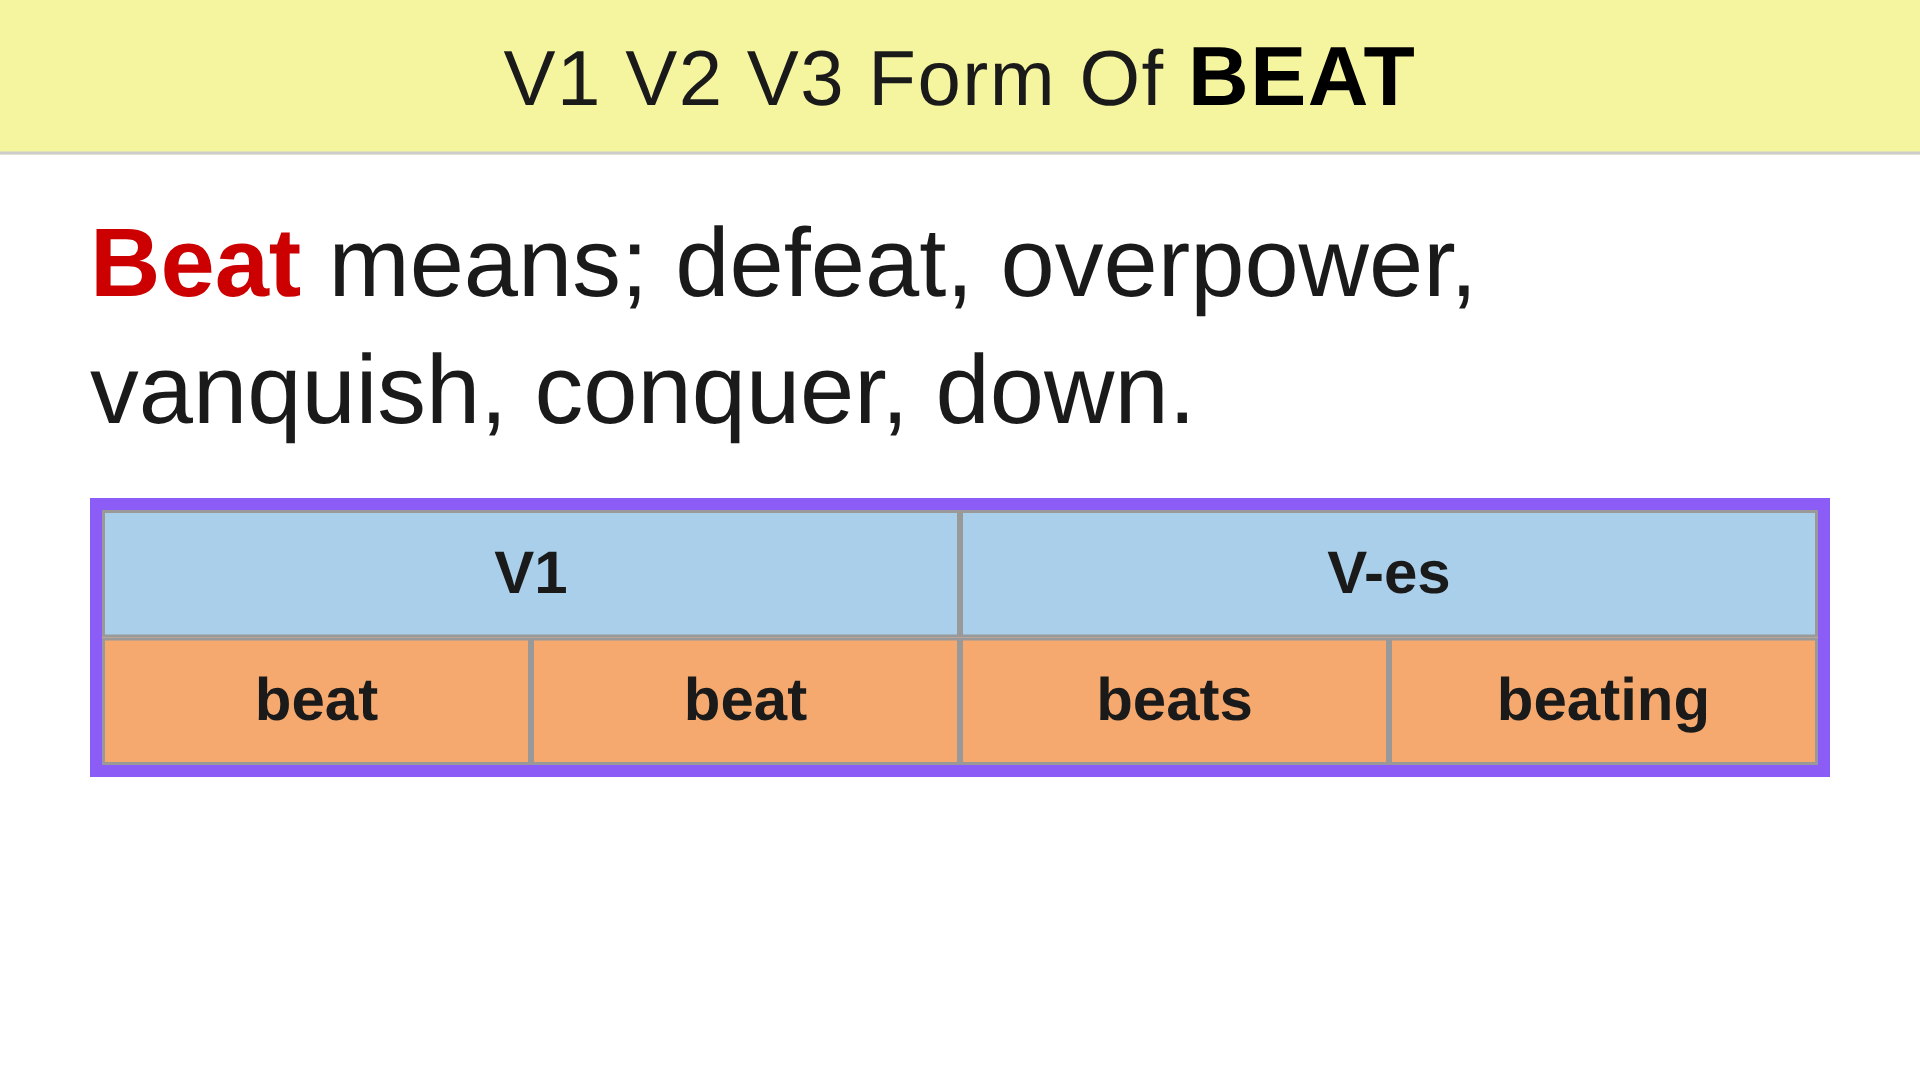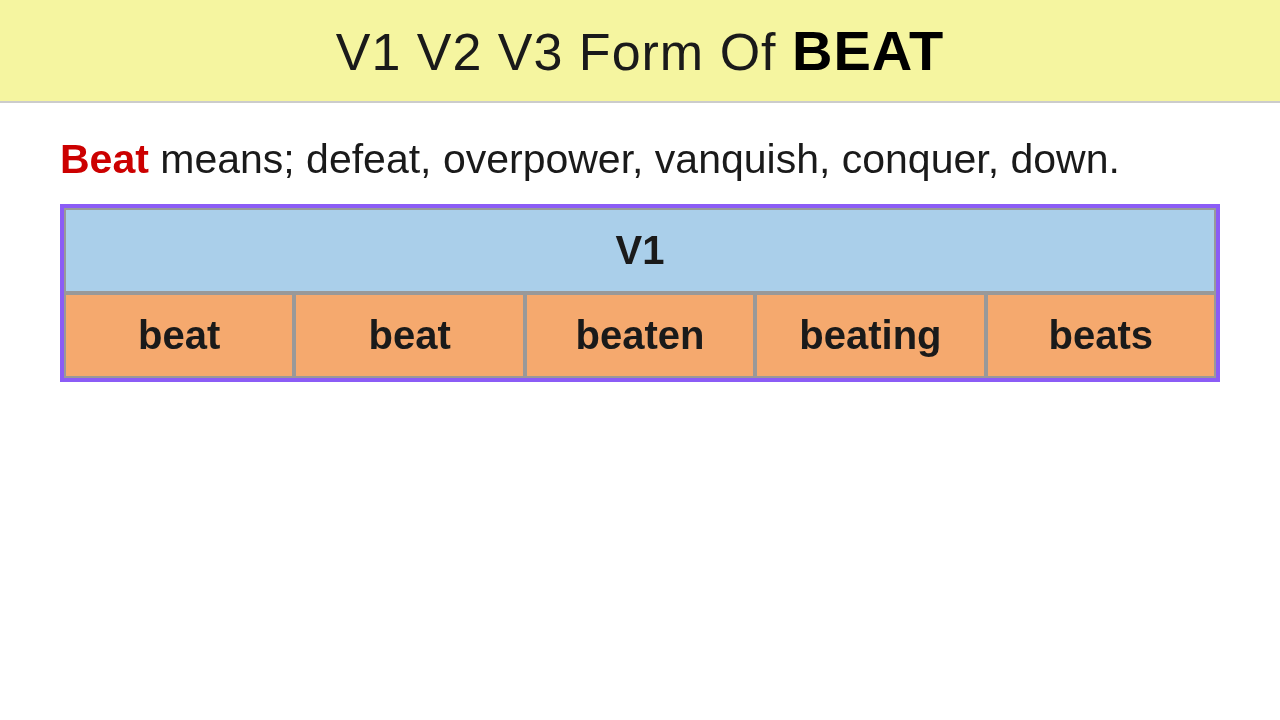--- a/index.html
+++ b/index.html
@@ -35,24 +35,24 @@
       font-weight: 900;
       font-size: 56px;
       color: #000000;
     }
 
     .main-content {
       padding: 30px 60px 20px 60px;
     }
 
     .definition {
-      font-size: 41px;
+      font-size: 65px;
       line-height: 1.3;
       color: #1a1a1a;
-      margin-bottom: 18px;
+      margin-bottom: 30px;
     }
 
     .word-highlight {
       color: #cc0000;
       font-weight: bold;
     }
 
     .table-header-row {
       display: flex;
       width: 100%;
@@ -89,25 +89,25 @@
   <span class="header-text">
     <span>V1 V2 V3 Form Of </span><span class="header-bold">BEAT</span>
   </span>
 </div>
 
 <div class="main-content">
   <div class="definition">
     <span class="word-highlight">Beat</span><span> means; defeat, overpower, vanquish, conquer, down.</span>
   </div>
 
-  <div style="width:100%; border: 4px solid #8b5cf6;">
+  <div style="width:100%; border: 8px solid #8b5cf6;">
     <div class="table-header-row">
       <div class="table-cell header-cell">V1</div>
+      <div class="table-cell header-cell">V-es</div>
     </div>
     <div class="table-data-row">
       <div class="table-cell data-cell">beat</div>
       <div class="table-cell data-cell">beat</div>
-      <div class="table-cell data-cell">beaten</div>
+      <div class="table-cell data-cell">beats</div>
       <div class="table-cell data-cell">beating</div>
-      <div class="table-cell data-cell">beats</div>
     </div>
   </div>
 </div>
 
 </body></html>

